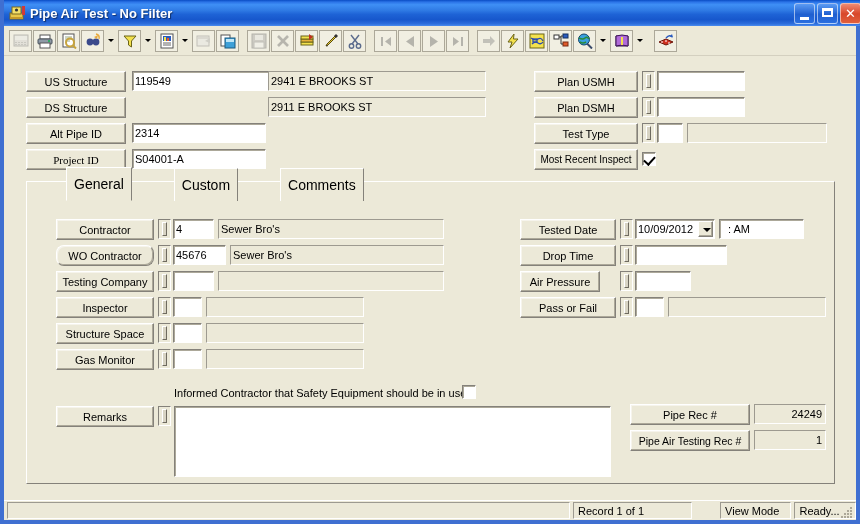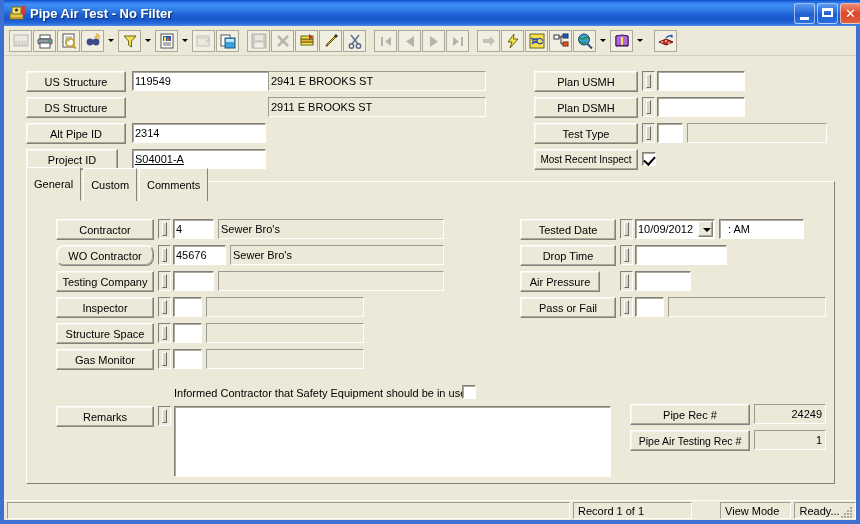--- a/index.html
+++ b/index.html
@@ -140,24 +140,24 @@
   
   #tabpanel{
     position:absolute;left:22px;top:125px;width:809px;height:303px;
     background:#ece9d8;
     border:1px solid;border-color:#ffffff #84817a #84817a #ffffff;
     box-sizing:border-box;
   }
   #tabstrip{position:absolute;left:22px;top:126px;height:19px;display:flex;align-items:flex-end;}
   .tab{
     height:18px;padding:16px 7px;margin-right:2px;
-    display:flex;align-items:center;font-size:11px;color:#000;
+    display:flex;align-items:center;font-size:14px;color:#000;
     background:#ece9d8;
     border:1px solid;border-color:#ffffff #84817a #84817a #ffffff;
-    border-bottom:none;box-sizing:border-box;white-space:nowrap;
+    border-bottom:none;box-sizing:border-box;white-space:nowrap;margin-left:40px;
   }
   .tab.active{height:19px;background:#ece9d8;border-bottom:1px solid #ece9d8;position:relative;z-index:3;}
 
   
   #remarks-box{
     position:absolute;background:#ffffff;
     border:1px solid;border-color:#84817a #ffffff #ffffff #84817a;
     box-shadow:inset 1px 1px 0 #aca899;
     box-sizing:border-box;
   }
@@ -420,22 +420,22 @@
     <div class="lblbtn" style="left:22px;top:15px;width:100px;">US Structure</div>
     <div class="txt" style="left:128px;top:15px;width:152px;">119549</div>
     <div class="txt flat" style="left:264px;top:15px;width:218px;">2941  E  BROOKS ST</div>
 
     <div class="lblbtn" style="left:22px;top:41px;width:100px;">DS Structure</div>
     <div class="txt flat" style="left:264px;top:41px;width:218px;">2911  E BROOKS ST</div>
 
     <div class="lblbtn" style="left:22px;top:67px;width:100px;">Alt Pipe ID</div>
     <div class="txt" style="left:128px;top:67px;width:134px;">2314</div>
 
-    <div class="lblbtn" style="left:22px;top:93px;width:92px;">Project ID</div>
-    <div class="txt" style="left:128px;top:93px;width:134px;text-decoration:underline;">S04001-A</div>
+    <div class="lblbtn" style="left:22px;top:93px;width:100px;font-family:Liberation Serif, serif;">Project ID</div>
+    <div class="txt" style="left:128px;top:93px;width:134px;">S04001-A</div>
 
     <div class="lblbtn" style="left:530px;top:15px;width:104px;">Plan USMH</div>
     <div class="mini" style="left:638px;top:15px;"></div>
     <div class="txt" style="left:653px;top:15px;width:88px;"></div>
 
     <div class="lblbtn" style="left:530px;top:41px;width:104px;">Plan DSMH</div>
     <div class="mini" style="left:638px;top:41px;"></div>
     <div class="txt" style="left:653px;top:41px;width:88px;"></div>
 
     <div class="lblbtn" style="left:530px;top:67px;width:104px;">Test Type</div>

